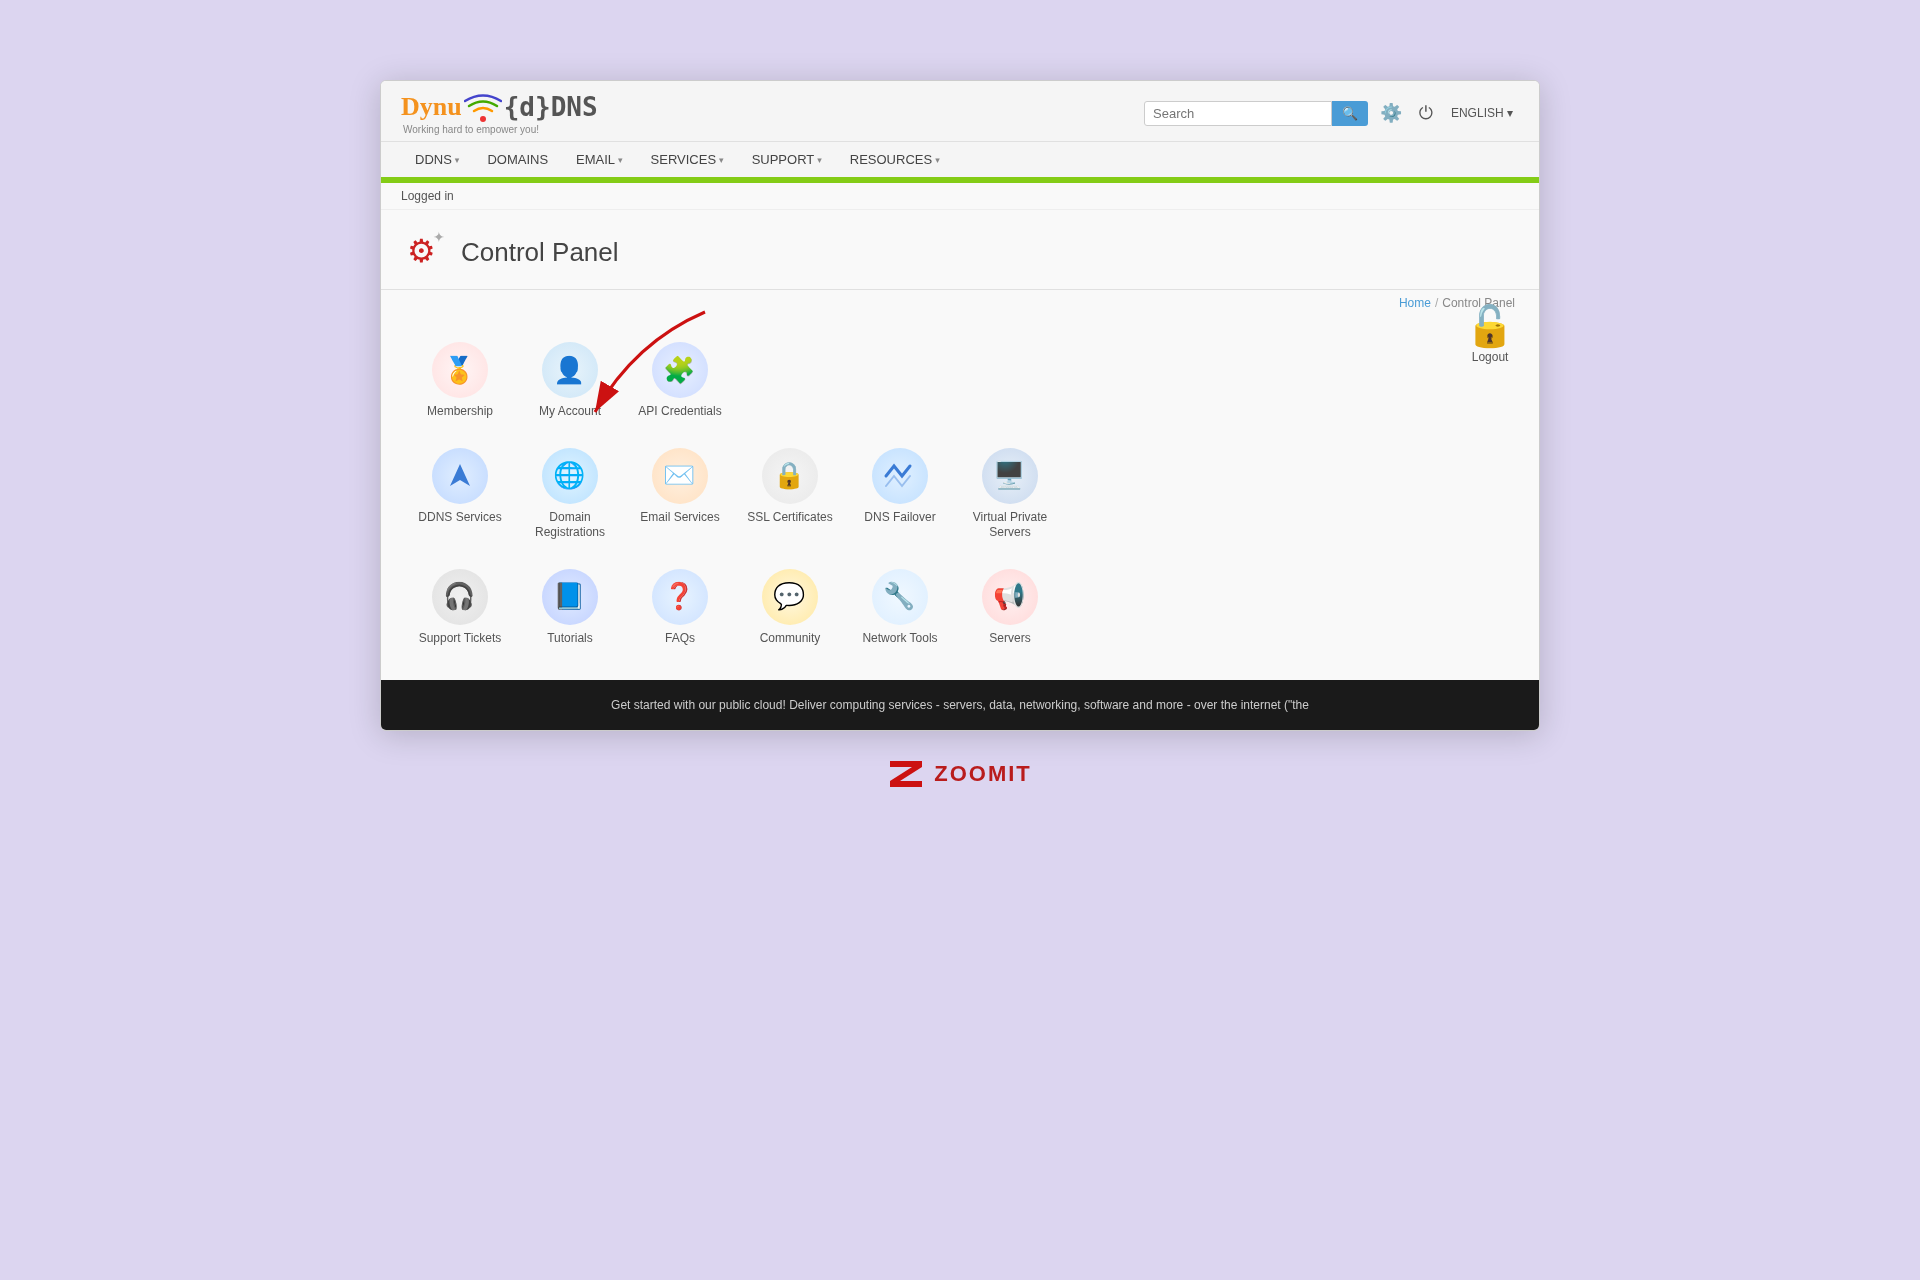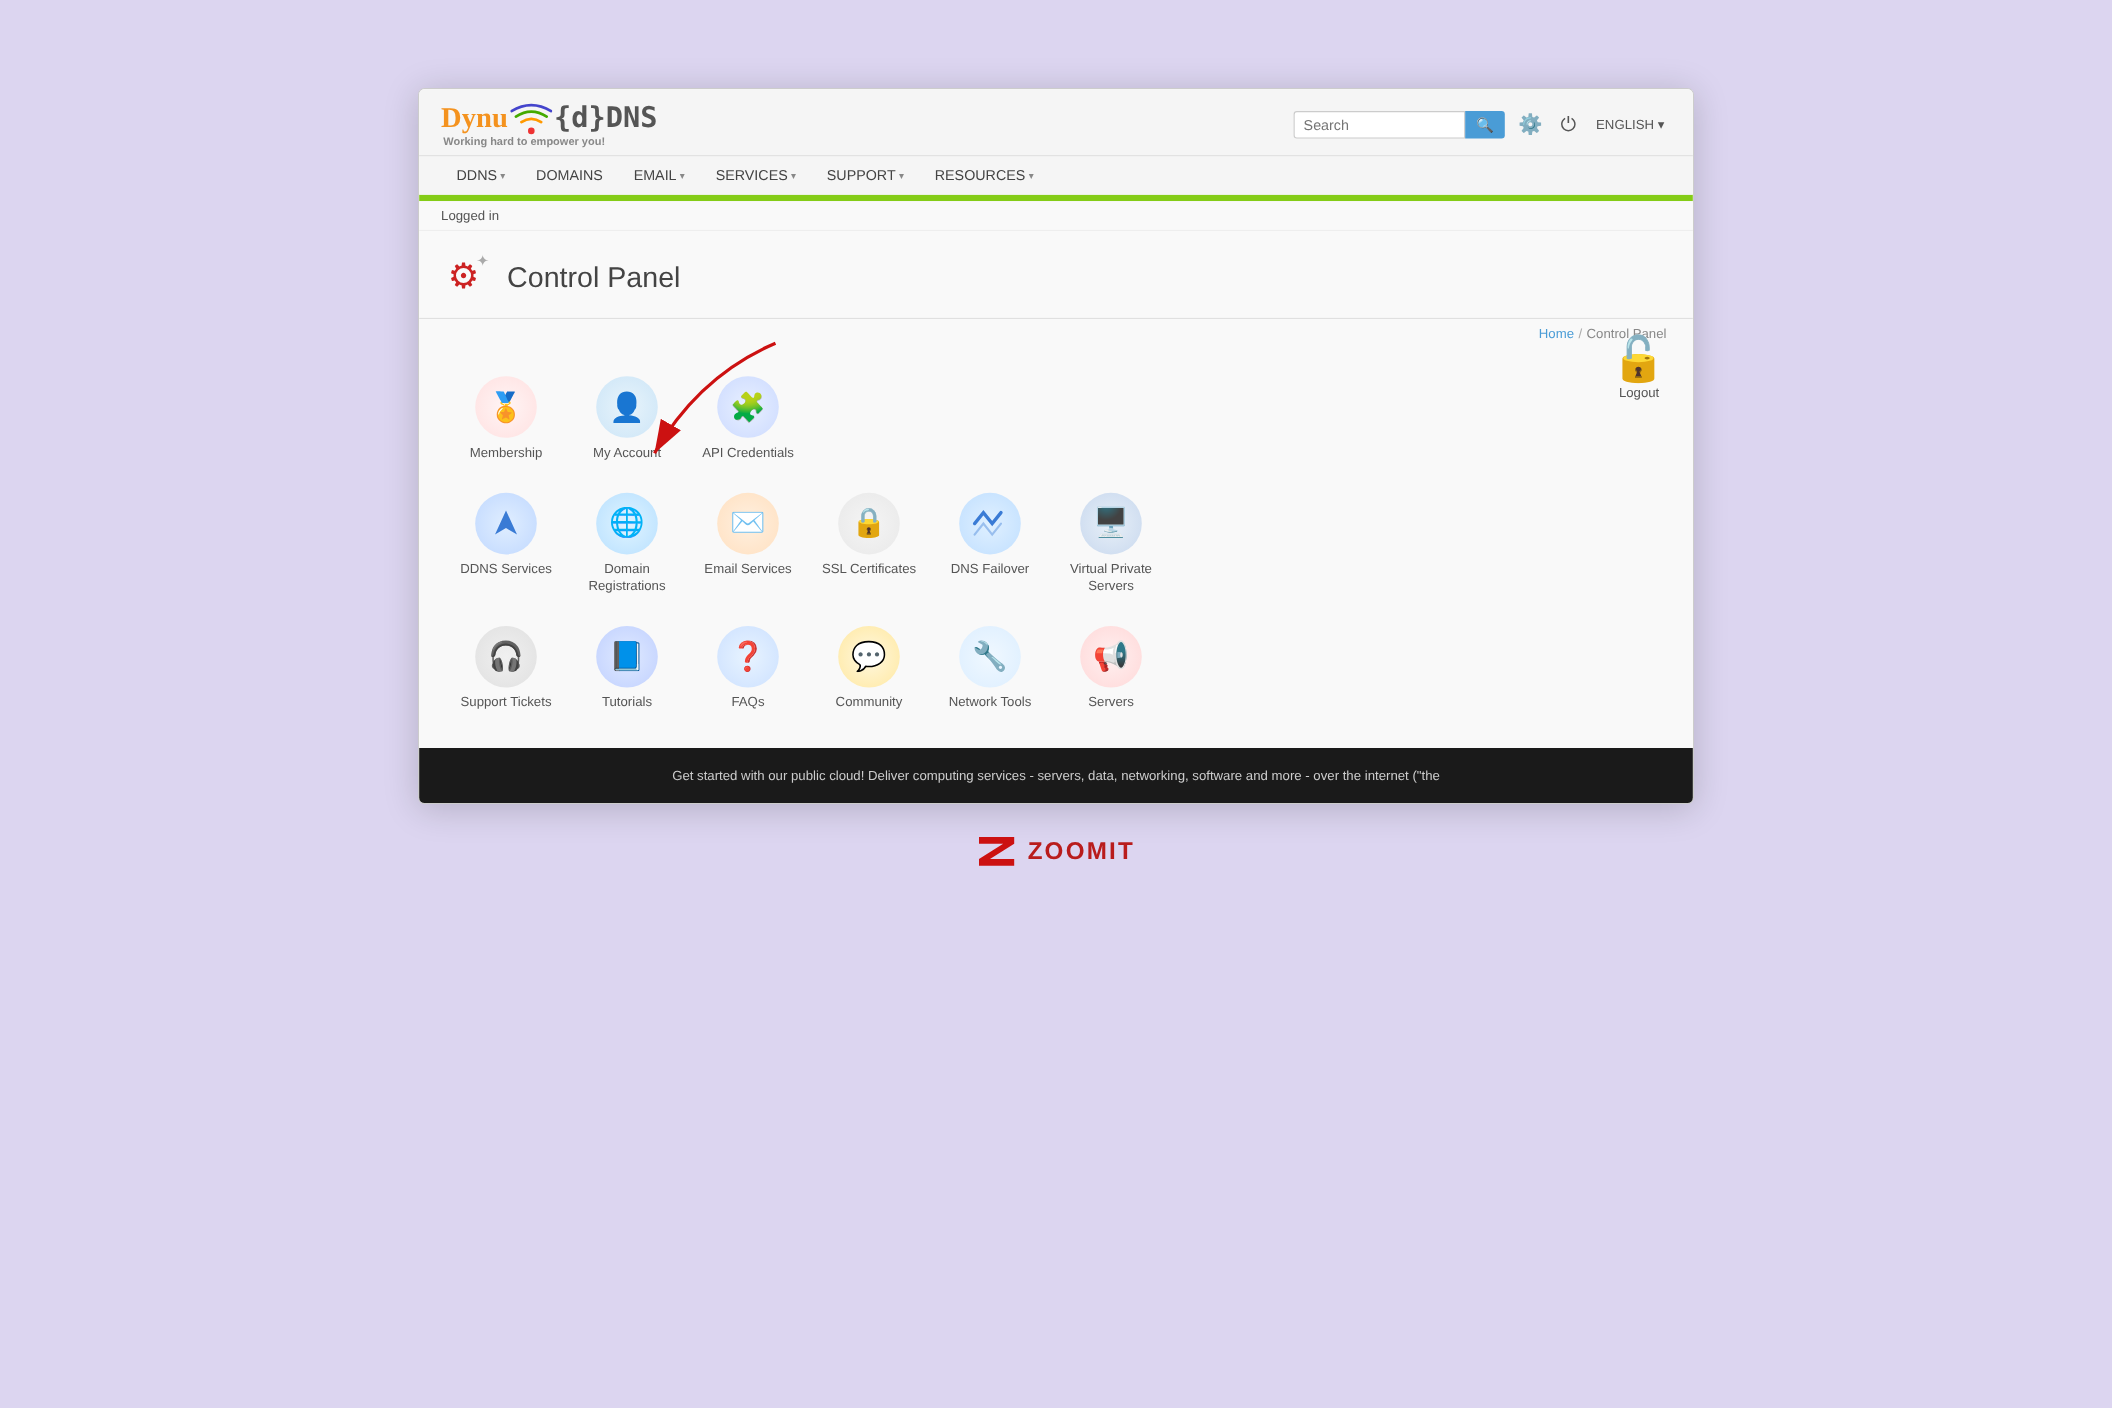--- a/index.html
+++ b/index.html
@@ -65,39 +65,38 @@
       font-weight: bold;
       color: #555;
       font-family: monospace;
     }
 
     .logo-tagline {
       font-size: 10px;
       color: #888;
       margin-top: 1px;
       margin-left: 2px;
-      font-weight: bold;
     }
 
     .navbar-right {
       display: flex;
       align-items: center;
       gap: 8px;
     }
 
     .search-box {
       display: flex;
       align-items: center;
     }
 
     .search-input {
       border: 1px solid #ccc;
       padding: 4px 8px;
       font-size: 13px;
-      width: 156px;
+      width: 188px;
       outline: none;
       border-radius: 3px 0 0 3px;
     }
 
     .search-btn {
       background: #4a9cd6;
       border: none;
       color: white;
       padding: 5px 10px;
       cursor: pointer;

